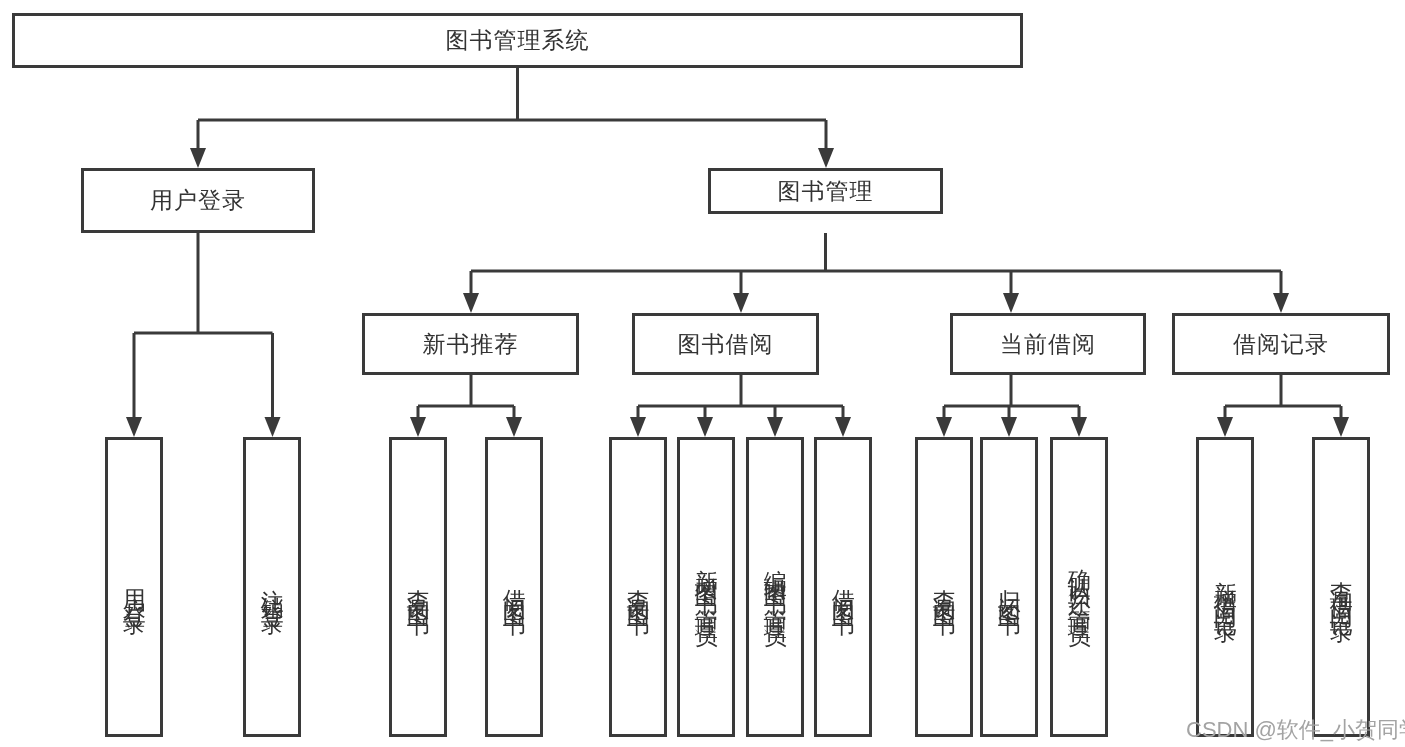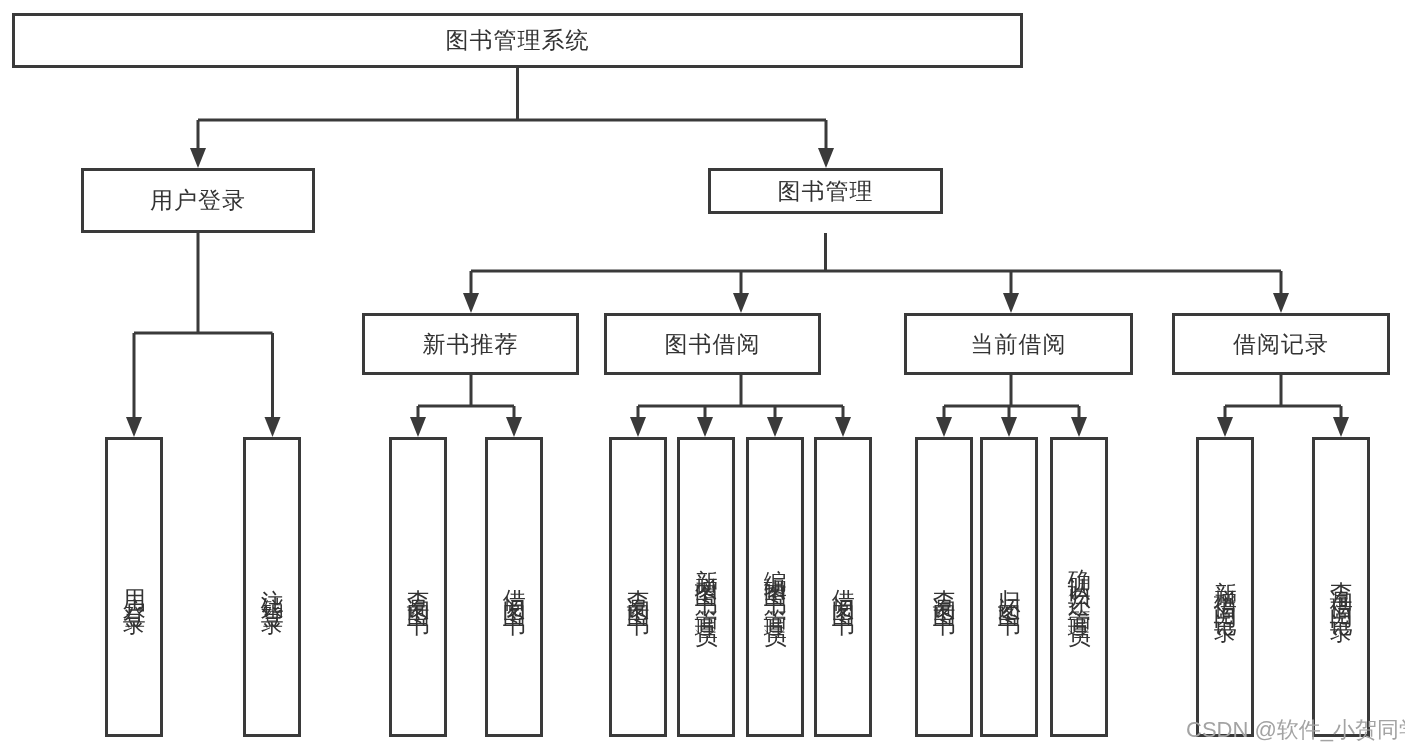--- a/index.html
+++ b/index.html
@@ -97,24 +97,24 @@
   <div class="hbox" style="left:81px;top:168px;width:234px;height:65px">
     <span>用户登录</span>
   </div>
   <div class="hbox" style="left:708px;top:168px;width:235px;height:46px">
     <span>图书管理</span>
   </div>
 
   <div class="hbox" style="left:362px;top:313px;width:217px;height:62px">
     <span>新书推荐</span>
   </div>
-  <div class="hbox" style="left:604px;top:313px;width:217px;height:62px">
+  <div class="hbox" style="left:632px;top:313px;width:187px;height:62px">
     <span>图书借阅</span>
   </div>
-  <div class="hbox" style="left:904px;top:313px;width:229px;height:62px">
+  <div class="hbox" style="left:950px;top:313px;width:196px;height:62px">
     <span>当前借阅</span>
   </div>
   <div class="hbox" style="left:1172px;top:313px;width:218px;height:62px">
     <span>借阅记录</span>
   </div>
 
   <div class="vbox" style="left:105px">
     <span class="vtext">用户登录</span>
   </div>
   <div class="vbox" style="left:243px">

